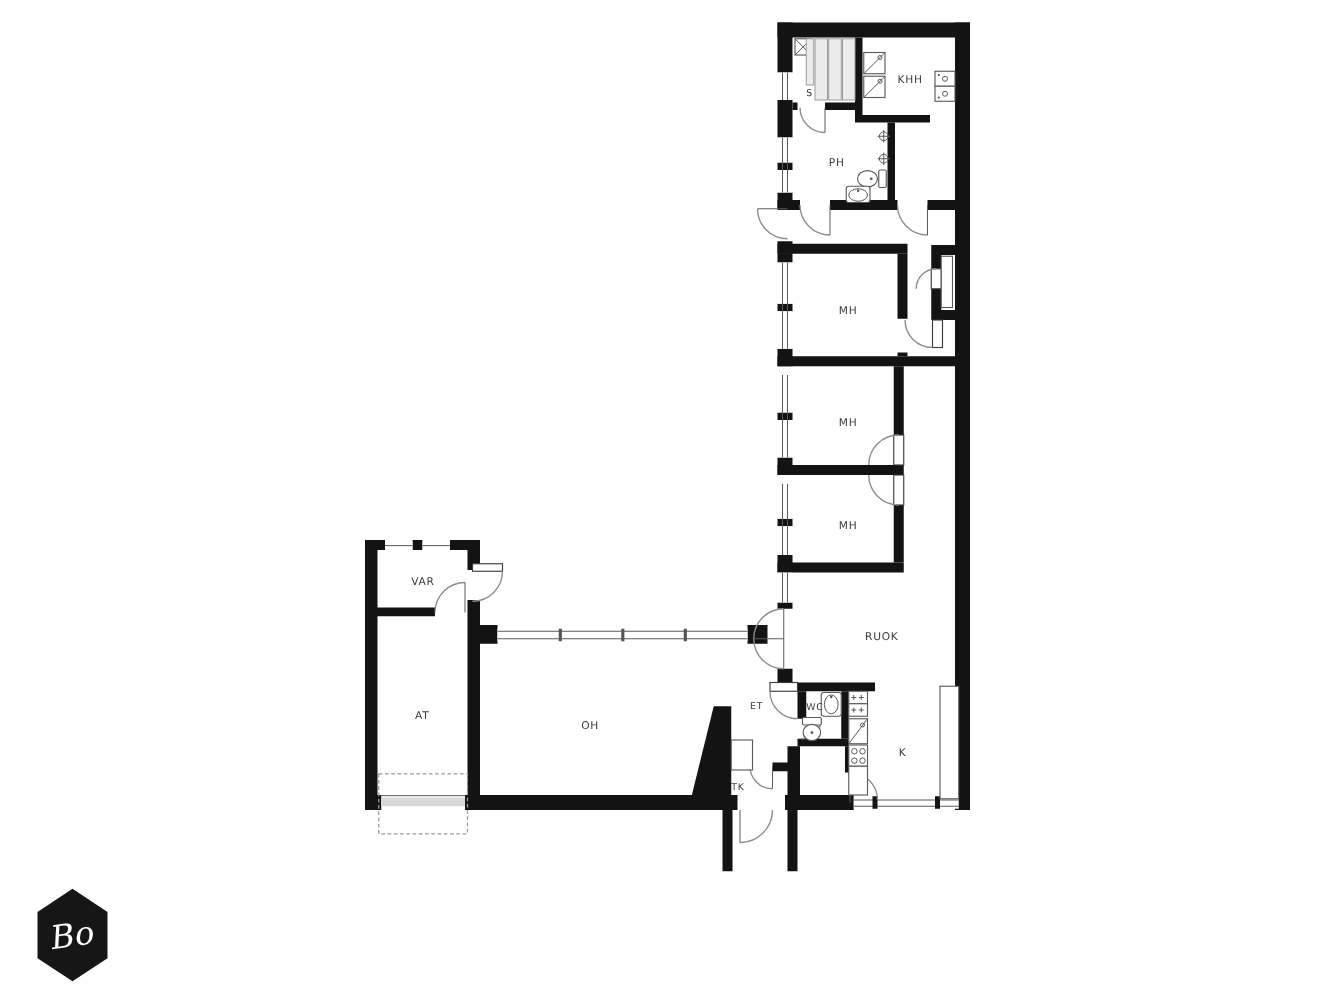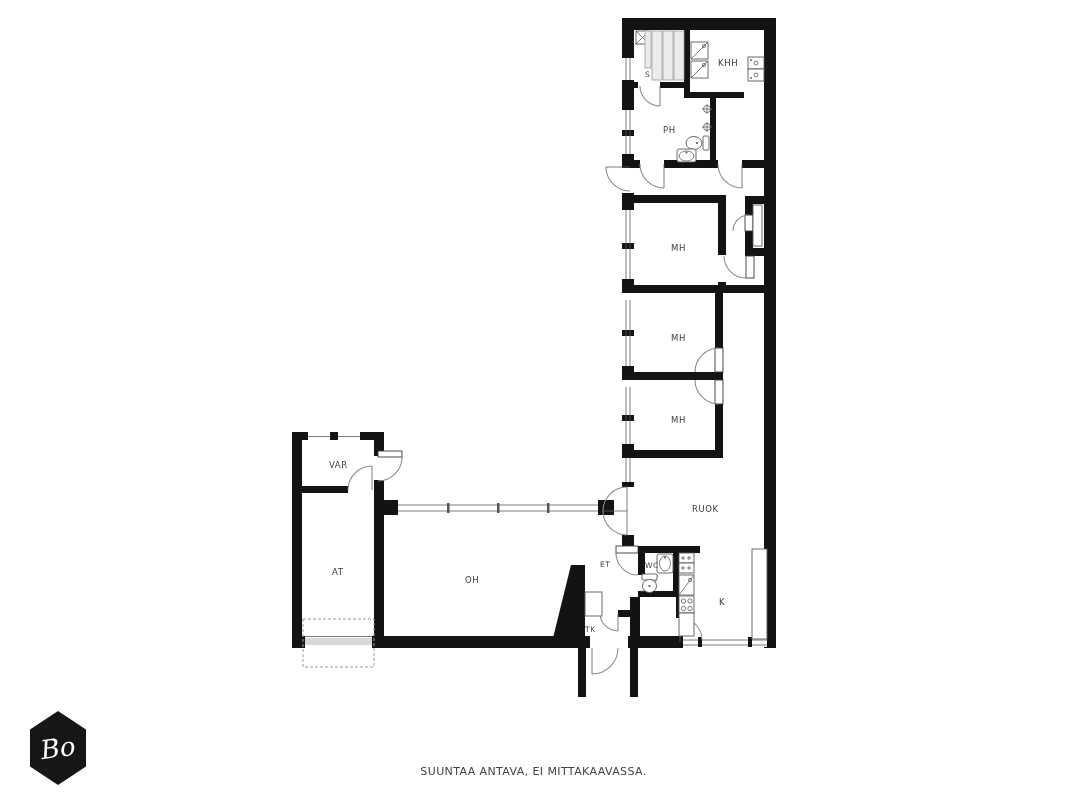--- a/index.html
+++ b/index.html
@@ -359,14 +359,13 @@
     <text class="lbl" x="719" y="605">K</text>
     <text class="lbl lbl-sm" x="585" y="632">TK</text>
   </g>
 
   <g class="logo-g">
     <polygon points="58,711 86,729.5 86,766.5 58,785 30,766.5 30,729.5" fill="#161616"></polygon>
     <text class="logo-text" x="58" y="757" text-anchor="middle" transform="rotate(-8 58 748)">Bo</text>
   </g>
 </svg>
 
-  <div class="footer-text">SUUNTAA ANTAVA, EI MITTAKAAVASSA.</div>
 </div>
 
 </body></html>

